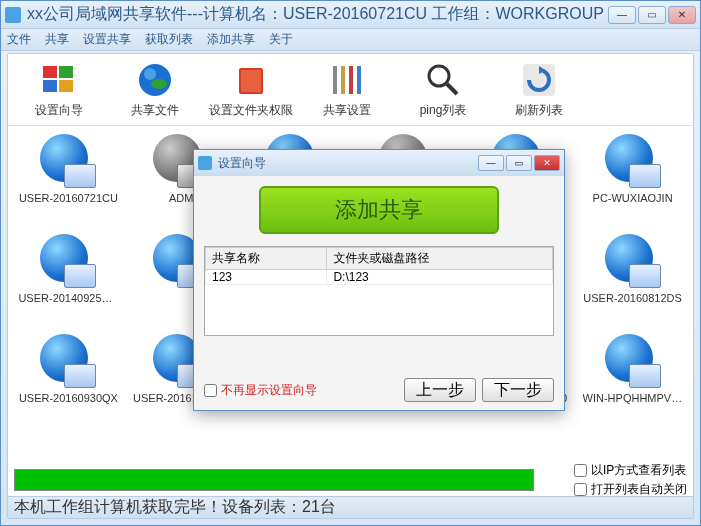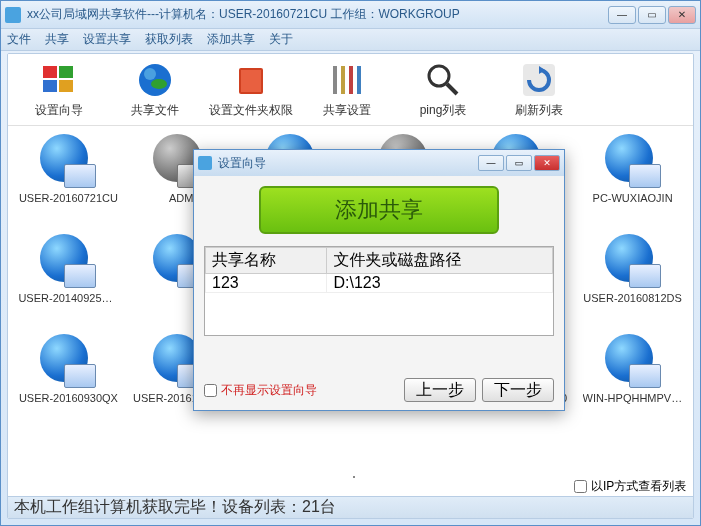--- a/index.html
+++ b/index.html
@@ -2,21 +2,21 @@
 <html><head>
 <meta charset="utf-8">
 <style>
 * { box-sizing: border-box; margin: 0; padding: 0; }
 body { font-family: "Microsoft YaHei", SimSun, Arial, sans-serif; font-size: 12px; background: #fff; width: 701px; height: 526px; overflow: hidden; position: relative; }
 
 .main-window { width: 701px; height: 526px; border: 1px solid #5a8fc8; background: linear-gradient(#e8f1fb, #d6e6f7); position: relative; }
 
 .titlebar { height: 28px; background: linear-gradient(#e8f1fb, #d0e2f4); display: flex; align-items: center; padding: 0 4px; border-bottom: 1px solid #b8cde4; }
 .titlebar .app-icon { width: 16px; height: 16px; background: #4aa3e0; border-radius: 2px; margin-right: 6px; }
-.titlebar .title-text { flex: 1; color: #2a5a8a; font-size: 12px; }
+.titlebar .title-text { flex: 1; color: #2a5a8a; font-size: 16px; }
 .window-controls { display: flex; gap: 2px; }
 .wc-btn { width: 28px; height: 18px; border: 1px solid #8aadd0; border-radius: 3px; background: linear-gradient(#f0f6fc,#d8e6f4); display: flex; align-items: center; justify-content: center; font-size: 10px; color: #333; cursor: pointer; }
 .wc-btn.close { background: linear-gradient(#f0c8c8,#e8a0a0); }
 
 .menubar { height: 22px; background: linear-gradient(#e4eef9,#d2e2f2); display: flex; align-items: center; padding: 0 6px; gap: 14px; color: #2a5a8a; border-bottom: 1px solid #b8cde4; }
 .menubar span { cursor: pointer; }
 
 .content { position: absolute; top: 52px; left: 6px; right: 6px; bottom: 6px; background: #fff; border: 1px solid #b8cde4; border-radius: 2px; overflow: hidden; }
 
 .toolbar { height: 72px; background: #fff; display: flex; align-items: center; padding: 4px 8px; gap: 10px; border-bottom: 1px solid #e0e0e0; }
@@ -28,41 +28,41 @@
 .grid { display: grid; grid-template-columns: repeat(6, 1fr); gap: 4px 4px; padding: 6px; }
 .grid-item { display: flex; flex-direction: column; align-items: center; height: 96px; cursor: pointer; }
 .gi-icon { width: 56px; height: 56px; position: relative; }
 .gi-label { font-size: 11px; color: #333; text-align: center; white-space: nowrap; overflow: hidden; text-overflow: ellipsis; max-width: 100px; margin-top: 2px; }
 
 .globe { width: 48px; height: 48px; border-radius: 50%; background: radial-gradient(circle at 35% 30%, #8ed8ff, #1a6fd0 60%, #0a4a90); position: relative; }
 .globe.gray { background: radial-gradient(circle at 35% 30%, #ccc, #777 60%, #444); }
 .globe::after { content: ""; position: absolute; bottom: -6px; right: -8px; width: 30px; height: 22px; background: linear-gradient(#e8f0ff,#a8c8f0); border: 1px solid #6a8ab0; border-radius: 2px; }
 .globe.gray::after { background: linear-gradient(#eee,#aaa); border-color: #777; }
 
-.bottom-bar { position: absolute; bottom: 8px; left: 0; right: 0; height: 34px; display: flex; align-items: center; flex-direction: column; }
+.bottom-bar { position: absolute; bottom: 21px; left: 0; right: 0; height: 34px; display: flex; align-items: center; }
 .progress { height: 22px; margin-left: 6px; flex: 1; max-width: 520px; background: #00c000; border: 1px solid #888; }
 .checks { margin-left: auto; margin-right: 6px; display: flex; flex-direction: column; gap: 2px; font-size: 12px; }
 .checks label { display: flex; align-items: center; gap: 4px; }
 
 .statusbar { position: absolute; bottom: 0; left: 0; right: 0; height: 22px; background: linear-gradient(#e0ecf8,#d0e0f0); border-top: 1px solid #b8cde4; display: flex; align-items: center; padding: 0 6px; justify-content: flex-start; font-size: 16px; color: #333; }
 
 
 .dialog { position: absolute; top: 148px; left: 192px; width: 372px; height: 262px; border: 1px solid #5a8fc8; background: #eef4fb; box-shadow: 0 4px 16px rgba(0,0,0,.35); z-index: 50; }
 .dlg-titlebar { height: 26px; background: linear-gradient(#e8f1fb,#c8dcf0); display: flex; align-items: center; padding: 0 4px; }
 .dlg-titlebar .app-icon { width: 14px; height: 14px; background: #4aa3e0; border-radius: 2px; margin-right: 6px; }
 .dlg-titlebar .dlg-title { flex: 1; color: #2a5a8a; font-size: 12px; }
 .dlg-controls { display: flex; gap: 2px; }
 .dlg-wc { width: 26px; height: 16px; border: 1px solid #8aadd0; border-radius: 2px; background: linear-gradient(#f0f6fc,#d8e6f4); display:flex;align-items:center;justify-content:center; font-size:9px; cursor:pointer; }
 .dlg-wc.close { background: linear-gradient(#e86060,#c83030); color:#fff; }
 
 .dlg-body { position: absolute; top: 26px; left: 0; right: 0; bottom: 0; background: #f4f4f4; padding: 10px; }
 .big-btn { display: block; margin: 0 auto 12px; width: 240px; height: 48px; background: linear-gradient(#9de020,#6ac010); border: 2px solid #5aa010; border-radius: 6px; font-size: 22px; color: #2a5a0a; font-family: SimSun, serif; cursor: pointer; }
 
 .table-wrap { border: 1px solid #aaa; background: #fff; height: 90px; overflow: hidden; }
-.tbl { width: 100%; border-collapse: collapse; font-size: 16px; }
+.tbl { width: 100%; border-collapse: collapse; font-size: 12px; }
 .tbl th { background: #f0f0f0; border: 1px solid #ccc; text-align: left; padding: 2px 6px; font-weight: normal; }
 .tbl td { border: 1px solid #eee; padding: 0 6px; }
 
 .dlg-footer { position: absolute; bottom: 8px; left: 10px; right: 10px; display: flex; align-items: center; }
 .dlg-footer label { color: #d02020; display: flex; align-items: center; gap: 4px; }
 .dlg-footer .spacer { flex: 1; }
 .std-btn { width: 72px; height: 24px; border: 1px solid #888; background: linear-gradient(#fefefe,#e0e0e0); border-radius: 3px; margin-left: 6px; cursor: pointer; font-size: 16px; }
 
 
 svg { display: block; }

